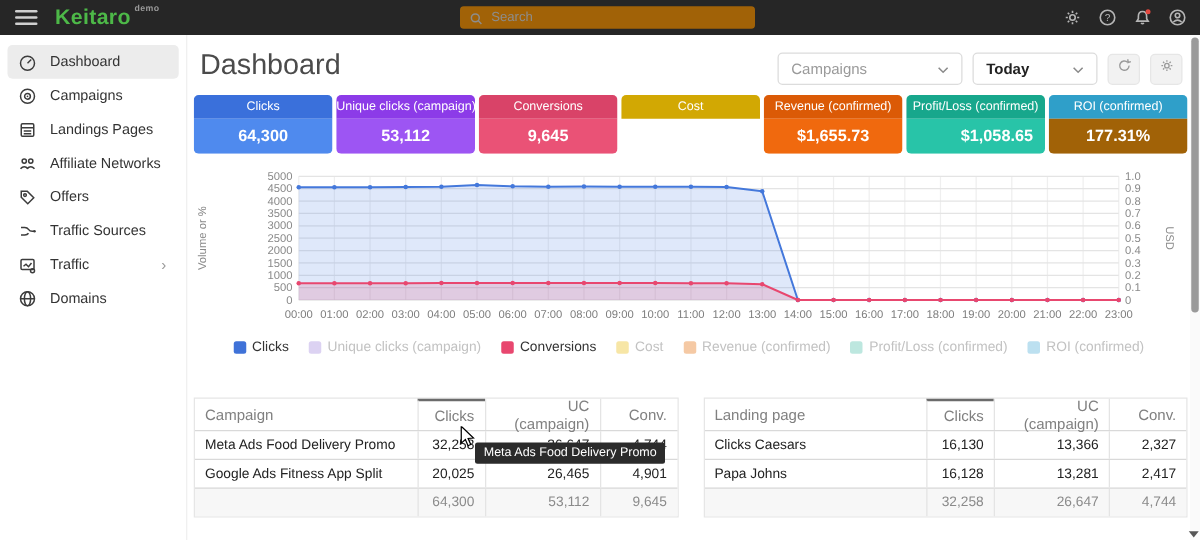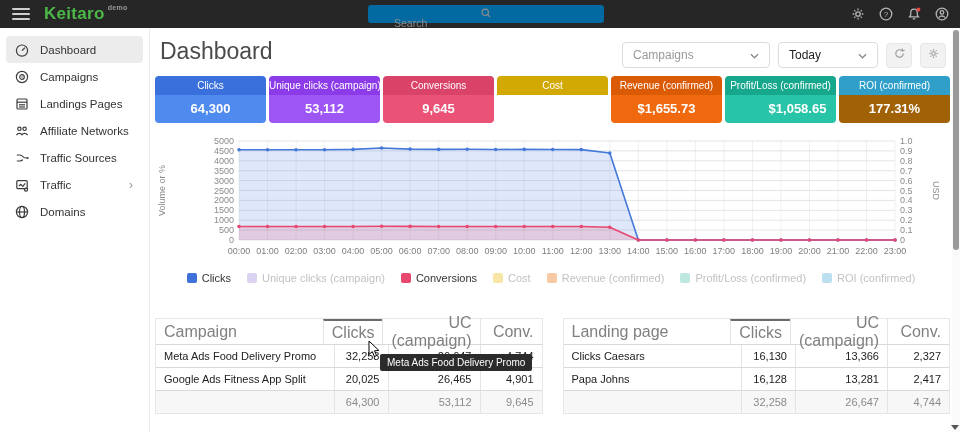--- a/index.html
+++ b/index.html
@@ -8,21 +8,21 @@
 
   
   .topbar { position:absolute; left:0; top:0; width:960px; height:28px;
     background:#262626; display:flex; align-items:center; z-index:30; }
   .hamburger { width:18px; height:12px; margin-left:12px; display:flex; flex-direction:column;
     justify-content:space-between; cursor:pointer; }
   .hamburger span { display:block; height:2px; background:#cfcfcf; border-radius:1px; }
   .logo { margin-left:14px; font-size:17px; font-weight:bold; letter-spacing:.3px; }
   .logo-suffix { font-size:7px; color:#9a9a9a; margin-left:3px; vertical-align:top; }
   .searchbox { position:absolute; left:368px; top:5px; width:236px; height:18px;
-    background:#0369a1; border-radius:3px; display:flex; align-items:center; padding:0 7px;flex-direction:column; }
+    background:#a16207; border-radius:3px; display:flex; align-items:center; padding:0 7px; }
   .searchbox input { background:transparent; border:none; outline:none; color:#cfcfcf;
     font-size:10.5px; margin-left:6px; width:190px; font-family:"Liberation Sans",sans-serif; }
   .searchbox input::placeholder { color:#8d8d8d; }
   .topbar-icons { position:absolute; right:10px; top:0; height:28px; display:flex;
     align-items:center; gap:12px; }
   .tico { width:16px; height:16px; color:#b5b5b5; position:relative; cursor:pointer; }
   .tico svg { width:16px; height:16px; }
 
   
   .sidebar { position:absolute; left:0; top:28px; width:150px; bottom:0; background:#fff;
@@ -36,21 +36,21 @@
   .side-item .chev { color:#9a9a9a; font-size:12px; margin-right:2px; }
 
   
   .main { position:absolute; left:150px; top:28px; right:8px; bottom:0; background:#fff; }
   .page-title { position:absolute; left:10px; top:10px; font-size:23px; color:#4b4b4b; }
   .controls { position:absolute; top:14px; right:6px; display:flex; gap:8px; align-items:center; }
   .select { height:26px; border:1px solid #dcdcdc; border-radius:4px; background:#fff;
     display:flex; align-items:center; justify-content:space-between; padding:0 10px;
     font-size:12px; cursor:pointer; }
   .select.campaigns { width:148px; color:#9a9a9a; }
-  .select.range { width:100px; color:#222; font-weight:normal;gap:12px; }
+  .select.range { width:100px; color:#222; font-weight:bold;gap:12px; }
   .select .dn { color:#8a8a8a; margin-left:6px; }
   .icon-btn { width:26px; height:25px; background:#f2f2f2; border:1px solid #e6e6e6;
     border-radius:4px; display:flex; align-items:center; justify-content:center;
     color:#9a9a9a; cursor:pointer; }
   .icon-btn svg { width:13px; height:13px; }
 
   
   .cards { position:absolute; left:5px; right:2px; top:48px; height:47px; display:flex; gap:3px; }
   .card { flex:1; border-radius:4px; overflow:hidden; color:#fff; text-align:center; }
   .card .c-head { height:19px; line-height:19px; font-size:10px; white-space:nowrap; }
@@ -60,21 +60,21 @@
   .chart-wrap { position:absolute; left:5px; top:105px; width:786px; height:133px; }
   .legend { position:absolute; left:0; right:0; top:244px; display:flex; justify-content:center;
     gap:16px; }
   .legend-item { display:flex; align-items:center; gap:5px; font-size:11px; cursor:pointer; }
   .legend-item .sq { width:10px; height:10px; border-radius:2px; }
 
   
   .tables { position:absolute; left:5px; right:2px; top:290px; display:flex; gap:20px; }
   .dtable { flex:1; border:1px solid #e6e6e6; font-size:11px; }
   .trow { display:flex; height:23px; align-items:center; border-top:1px solid #d9d9d9; }
-  .trow.head { height:25px; border-top:none; color:#808080; font-size:16px; }
+  .trow.head { height:25px; border-top:none; color:#808080; font-size:12px; }
   .trow .c-name { flex:1; padding:0 8px; white-space:nowrap; overflow:hidden; }
   .trow .c-num { text-align:right; padding:0 8px; border-left:1px solid #e4e4e4;
     height:100%; display:flex; align-items:center; justify-content:flex-end; }
   .trow .w1 { flex:0 0 54px; } .trow .w2 { flex:0 0 92px; } .trow .w3 { flex:0 0 62px; }
   .trow.head .sorted { border-top:2px solid #6b6b6b; }
   .trow.body { color:#222; cursor:pointer; }
   .trow.total { background:#f7f7f7; color:#8a8a8a; }
 
   
   .scrollbar { position:absolute; right:0; top:28px; width:8px; bottom:0; background:#fafafa; }
@@ -166,20 +166,27 @@
       <span class="lbl">Landings Pages</span>
     </div>
     <div class="side-item">
       <span class="sico"><svg viewBox="0 0 16 16" fill="none" stroke="currentColor" stroke-width="1.2">
           <circle cx="5.4" cy="5.8" r="1.7"></circle>
           <circle cx="10.6" cy="5.8" r="1.7"></circle>
           <path d="M2.4 12q3-3.4 6 0"></path>
           <path d="M7.6 12q3-3.4 6 0"></path>
         </svg></span>
       <span class="lbl">Affiliate Networks</span>
+    </div>
+    <div class="side-item">
+      <span class="sico"><svg viewBox="0 0 16 16" fill="none" stroke="currentColor" stroke-width="1.2">
+          <path d="M3 3h4.8l5.2 5.2-4.8 4.8L3 7.8z"></path>
+          <circle cx="6" cy="6" r="1.1"></circle>
+        </svg></span>
+      <span class="lbl">Offers</span>
     </div>
     <div class="side-item">
       <span class="sico"><svg viewBox="0 0 16 16" fill="none" stroke="currentColor" stroke-width="1.2">
           <path d="M2.8 5h3q2 0 3 1.5t3 1.5h1.5"></path>
           <path d="M2.8 11h3q2 0 3-1.4"></path>
           <circle cx="13.6" cy="8" r="1" fill="currentColor" stroke="none"></circle>
         </svg></span>
       <span class="lbl">Traffic Sources</span>
     </div>
     <div class="side-item">

